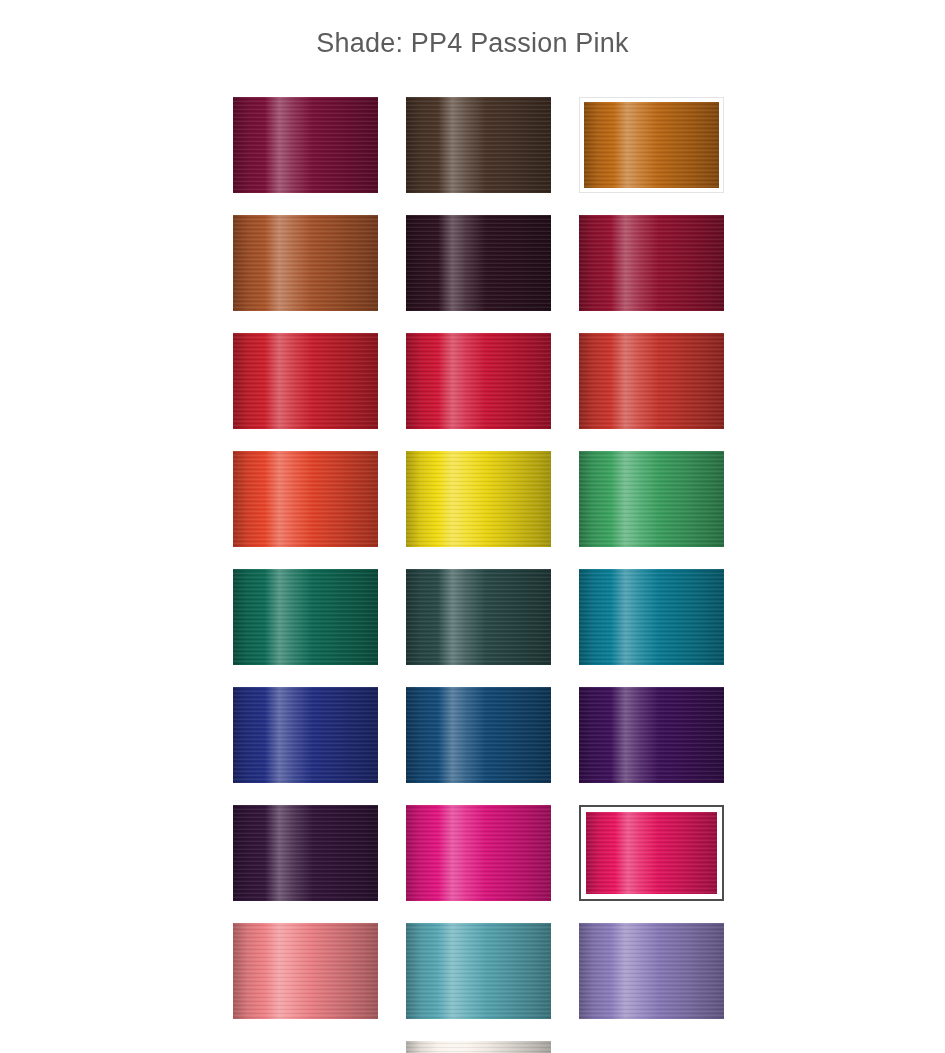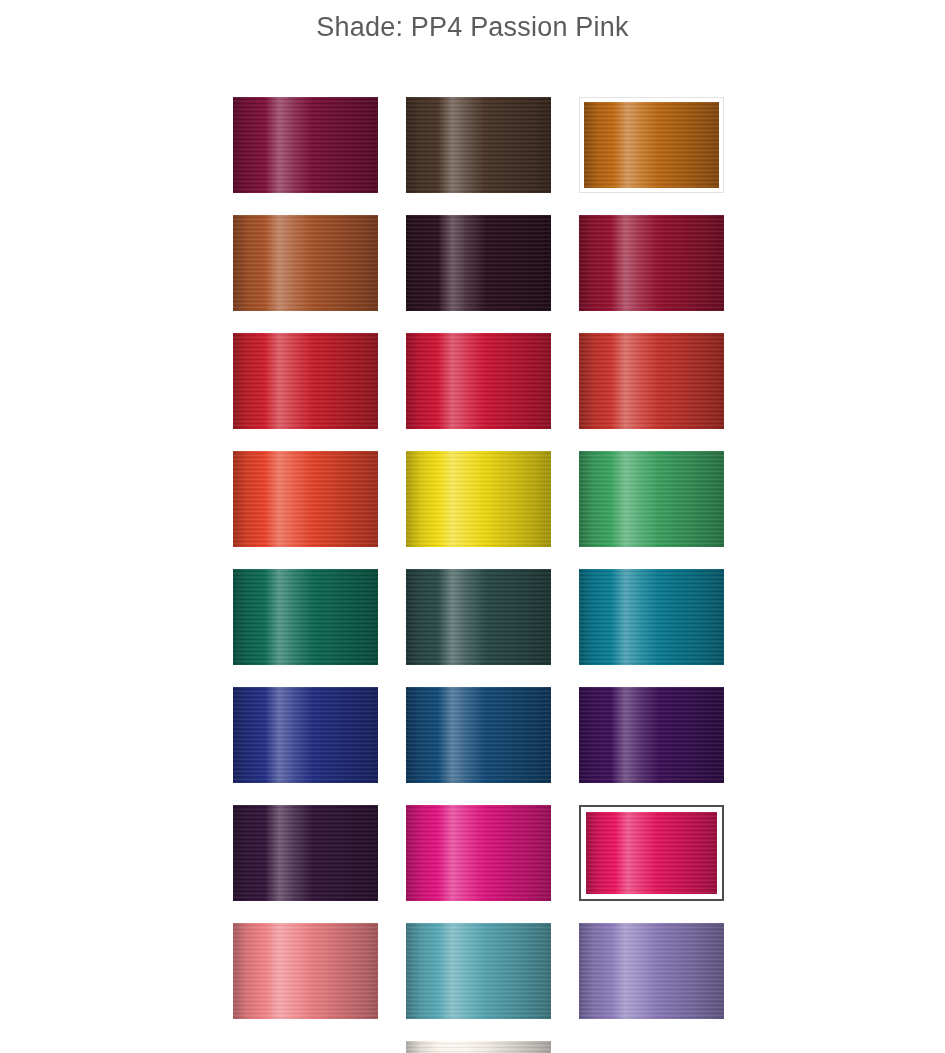--- a/index.html
+++ b/index.html
@@ -18,21 +18,21 @@
   #shade-picker {
     width: 945px;
     height: 1053px;
     position: relative;
     background: #ffffff;
   }
 
   
   #shade-title {
     position: absolute;
-    top: 12px;
+    top: 28px;
     left: 0;
     width: 945px;
     text-align: center;
     font-size: 27px;
     font-weight: 300;
     letter-spacing: 0.2px;
     color: #5c5c5c;
     font-family: "Liberation Sans", sans-serif;
     white-space: nowrap;
   }

